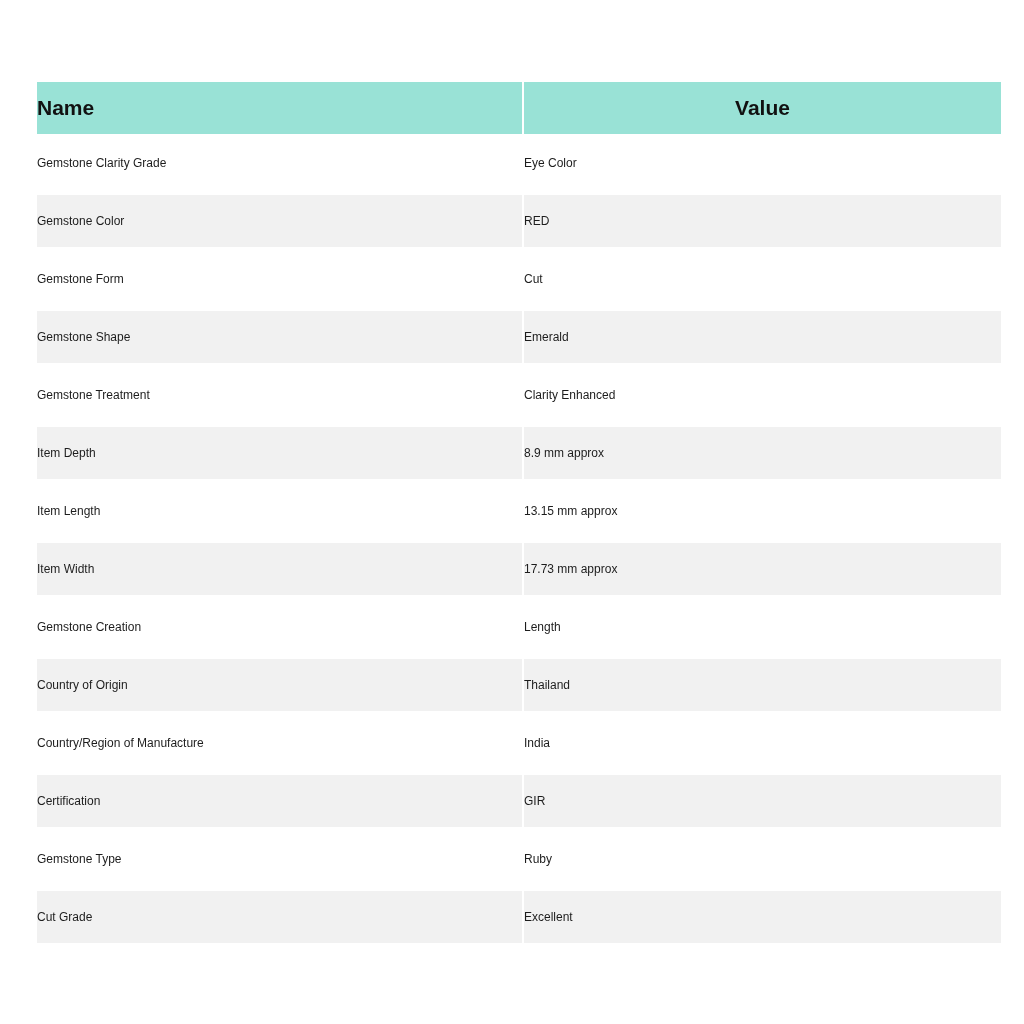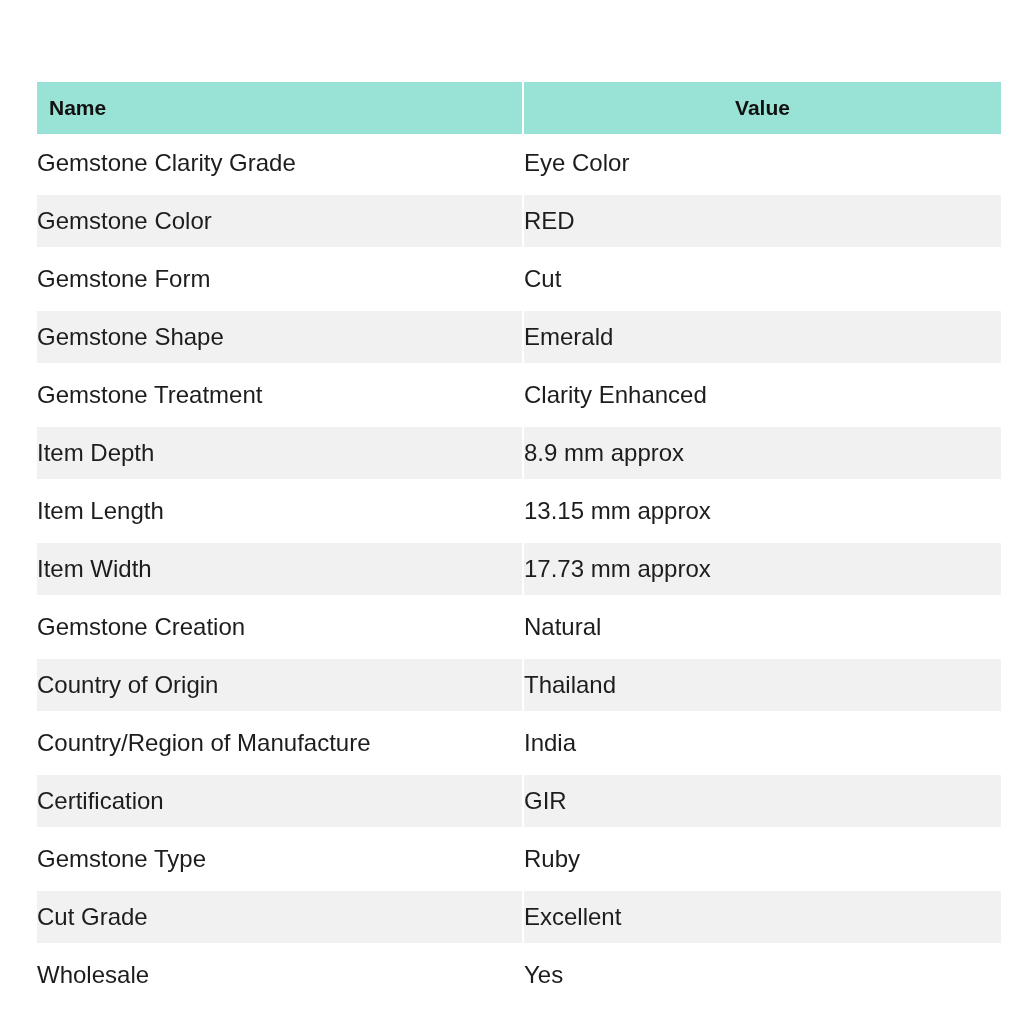--- a/index.html
+++ b/index.html
@@ -22,28 +22,28 @@
   }
   .spec-table th {
     background: #99e2d6;
     height: 52px;
     box-sizing: border-box;
     font-size: 21px;
     font-weight: 600;
     color: #111111;
     text-align: left;
     vertical-align: middle;
-    padding: 12px;
+    padding: 0;
   }
   .spec-table td {
     height: 58px;
     box-sizing: border-box;
     border-top: 3px solid #ffffff;
     border-bottom: 3px solid #ffffff;
-    font-size: 24px;
+    font-size: 12px;
     font-weight: 400;
     text-align: left;
     vertical-align: middle;
     padding: 0;
     background: #ffffff;
   }
   .spec-table tbody tr:nth-child(even) td {
     background: #f1f1f1;
   }
   .col-name  { width: 485px; }
@@ -89,21 +89,21 @@
     <tr>
       <td class="cell-name">Item Length</td>
       <td class="cell-value">13.15 mm approx</td>
     </tr>
     <tr>
       <td class="cell-name">Item Width</td>
       <td class="cell-value">17.73 mm approx</td>
     </tr>
     <tr>
       <td class="cell-name">Gemstone Creation</td>
-      <td class="cell-value">Natural</td>
+      <td class="cell-value">Length</td>
     </tr>
     <tr>
       <td class="cell-name">Country of Origin</td>
       <td class="cell-value">Thailand</td>
     </tr>
     <tr>
       <td class="cell-name">Country/Region of Manufacture</td>
       <td class="cell-value">India</td>
     </tr>
     <tr>
@@ -111,18 +111,14 @@
       <td class="cell-value">GIR</td>
     </tr>
     <tr>
       <td class="cell-name">Gemstone Type</td>
       <td class="cell-value">Ruby</td>
     </tr>
     <tr>
       <td class="cell-name">Cut Grade</td>
       <td class="cell-value">Excellent</td>
     </tr>
-    <tr>
-      <td class="cell-name">Wholesale</td>
-      <td class="cell-value">Yes</td>
-    </tr>
   </tbody>
 </table>
 
 </body></html>

